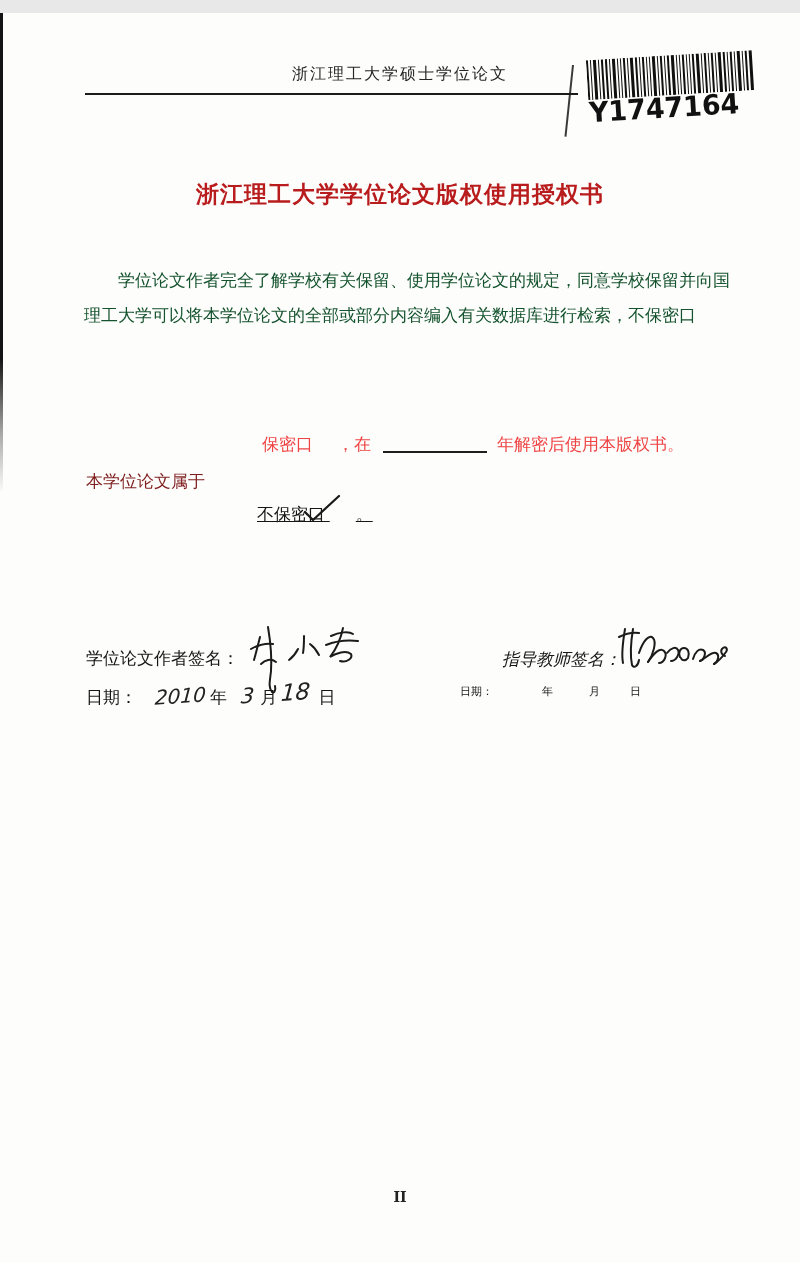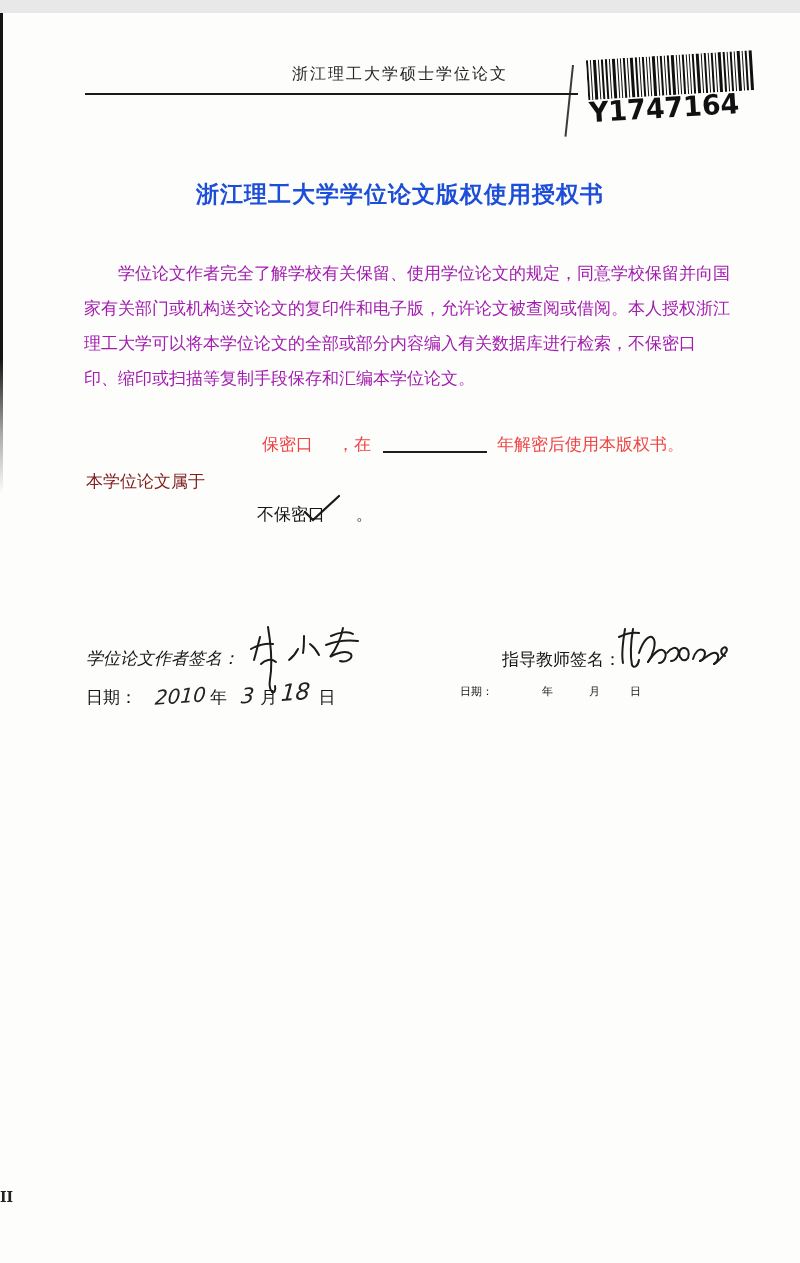--- a/index.html
+++ b/index.html
@@ -37,52 +37,52 @@
   .barcode svg{display:block;}
   .barcode-number{
     margin-top:-4px;
     font-family:"DejaVu Sans",sans-serif;font-weight:700;font-size:28px;
     letter-spacing:0px;color:#111;transform:scaleX(0.96);transform-origin:left;
     white-space:nowrap;
   }
   
   .doc-title{
     position:absolute;left:0;right:0;top:166px;text-align:center;
-    font-size:23px;font-weight:700;letter-spacing:1px;color:#1d4ed8;
+    font-size:23px;font-weight:700;letter-spacing:1px;color:#b91c1c;
   }
   
   .paragraph{
-    position:absolute;left:84px;top:243px;width:660px;
-    font-size:17px;line-height:35px;color:#a21caf;
+    position:absolute;left:84px;top:250px;width:660px;
+    font-size:17px;line-height:35px;color:#14532d;
   }
   .paragraph .line{white-space:nowrap;}
   .paragraph .line.indent{text-indent:2em;}
   
   .secret-line{
     position:absolute;left:262px;top:420px;font-size:17px;white-space:nowrap;color:#ef4444;
   }
   .secret-line .big-gap{display:inline-block;width:24px;}
   .blank-underline{
     display:inline-block;width:104px;height:18px;
     border-bottom:2px solid #1e1e1e;
     margin:0 10px 0 12px;vertical-align:-3px;
   }
   .belongs-line{
     position:absolute;left:86px;top:457px;font-size:17px;color:#7f1d1d;
   }
   .notsecret-line{
-    position:absolute;left:257px;top:490px;font-size:17px;white-space:nowrap;color:#161616;
+    position:absolute;left:257px;top:490px;font-size:17px;white-space:nowrap;color:#161616;text-decoration:underline;
   }
   .notsecret-line .check{
     position:absolute;left:46px;top:-9px;
   }
   .notsecret-line .period{margin-left:26px;}
   
-  .sig-label-author{position:absolute;left:86px;top:634px;font-size:17px;color:#161616;font-style:italic;}
-  .sig-label-supervisor{position:absolute;left:502px;top:635px;font-size:17px;color:#161616;}
+  .sig-label-author{position:absolute;left:86px;top:634px;font-size:17px;color:#161616;}
+  .sig-label-supervisor{position:absolute;left:502px;top:635px;font-size:17px;color:#161616;font-style:italic;}
   .sig-author{position:absolute;left:246px;top:606px;}
   .sig-supervisor{position:absolute;left:614px;top:610px;}
   .date-author{
     position:absolute;left:86px;top:669px;font-size:17px;white-space:nowrap;color:#161616;
   }
   .date-supervisor{
     position:absolute;left:460px;top:671px;font-size:11px;white-space:nowrap;color:#161616;
   }
   .hand{
     display:inline-block;
@@ -91,21 +91,21 @@
     color:#222;
   }
   .hand.year{font-size:20px;margin:0 4px 0 18px;}
   .hand.month{font-size:21px;margin:0 6px 0 14px;}
   .hand.day{font-size:23px;margin:0 8px 0 4px;position:relative;top:-3px;}
   .date-supervisor .unit-year{margin-left:49px;}
   .date-supervisor .unit-month{margin-left:36px;}
   .date-supervisor .unit-day{margin-left:30px;}
   
   .page-number{
-    position:absolute;left:0;right:0;top:1176px;text-align:left;
+    position:absolute;left:0;right:0;top:1176px;text-align:center;
     font-family:"DejaVu Serif",serif;font-weight:700;font-size:14px;color:#222;
   }
 </style>
 </head>
 <body>
 
 <div class="page">
 
   <div class="edge-left"></div>
   <div class="diag-stroke"></div>
@@ -165,23 +165,21 @@
         </g>
       </svg>
     </span>
     <div class="barcode-number">Y1747164</div>
   </div>
 
   <div class="doc-title">浙江理工大学学位论文版权使用授权书</div>
 
   <div class="paragraph">
     <div class="line indent">学位论文作者完全了解学校有关保留、使用学位论文的规定，同意学校保留并向国</div>
-    <div class="line">家有关部门或机构送交论文的复印件和电子版，允许论文被查阅或借阅。本人授权浙江</div>
     <div class="line">理工大学可以将本学位论文的全部或部分内容编入有关数据库进行检索，不保密口</div>
-    <div class="line">印、缩印或扫描等复制手段保存和汇编本学位论文。</div>
   </div>
 
   <div class="secret-line">
     <span>保密口</span><span class="big-gap"></span><span>，在</span><span class="blank-underline"></span><span>年解密后使用本版权书。</span>
   </div>
 
   <div class="belongs-line">本学位论文属于</div>
 
   <div class="notsecret-line">
     <span>不保密口</span>

